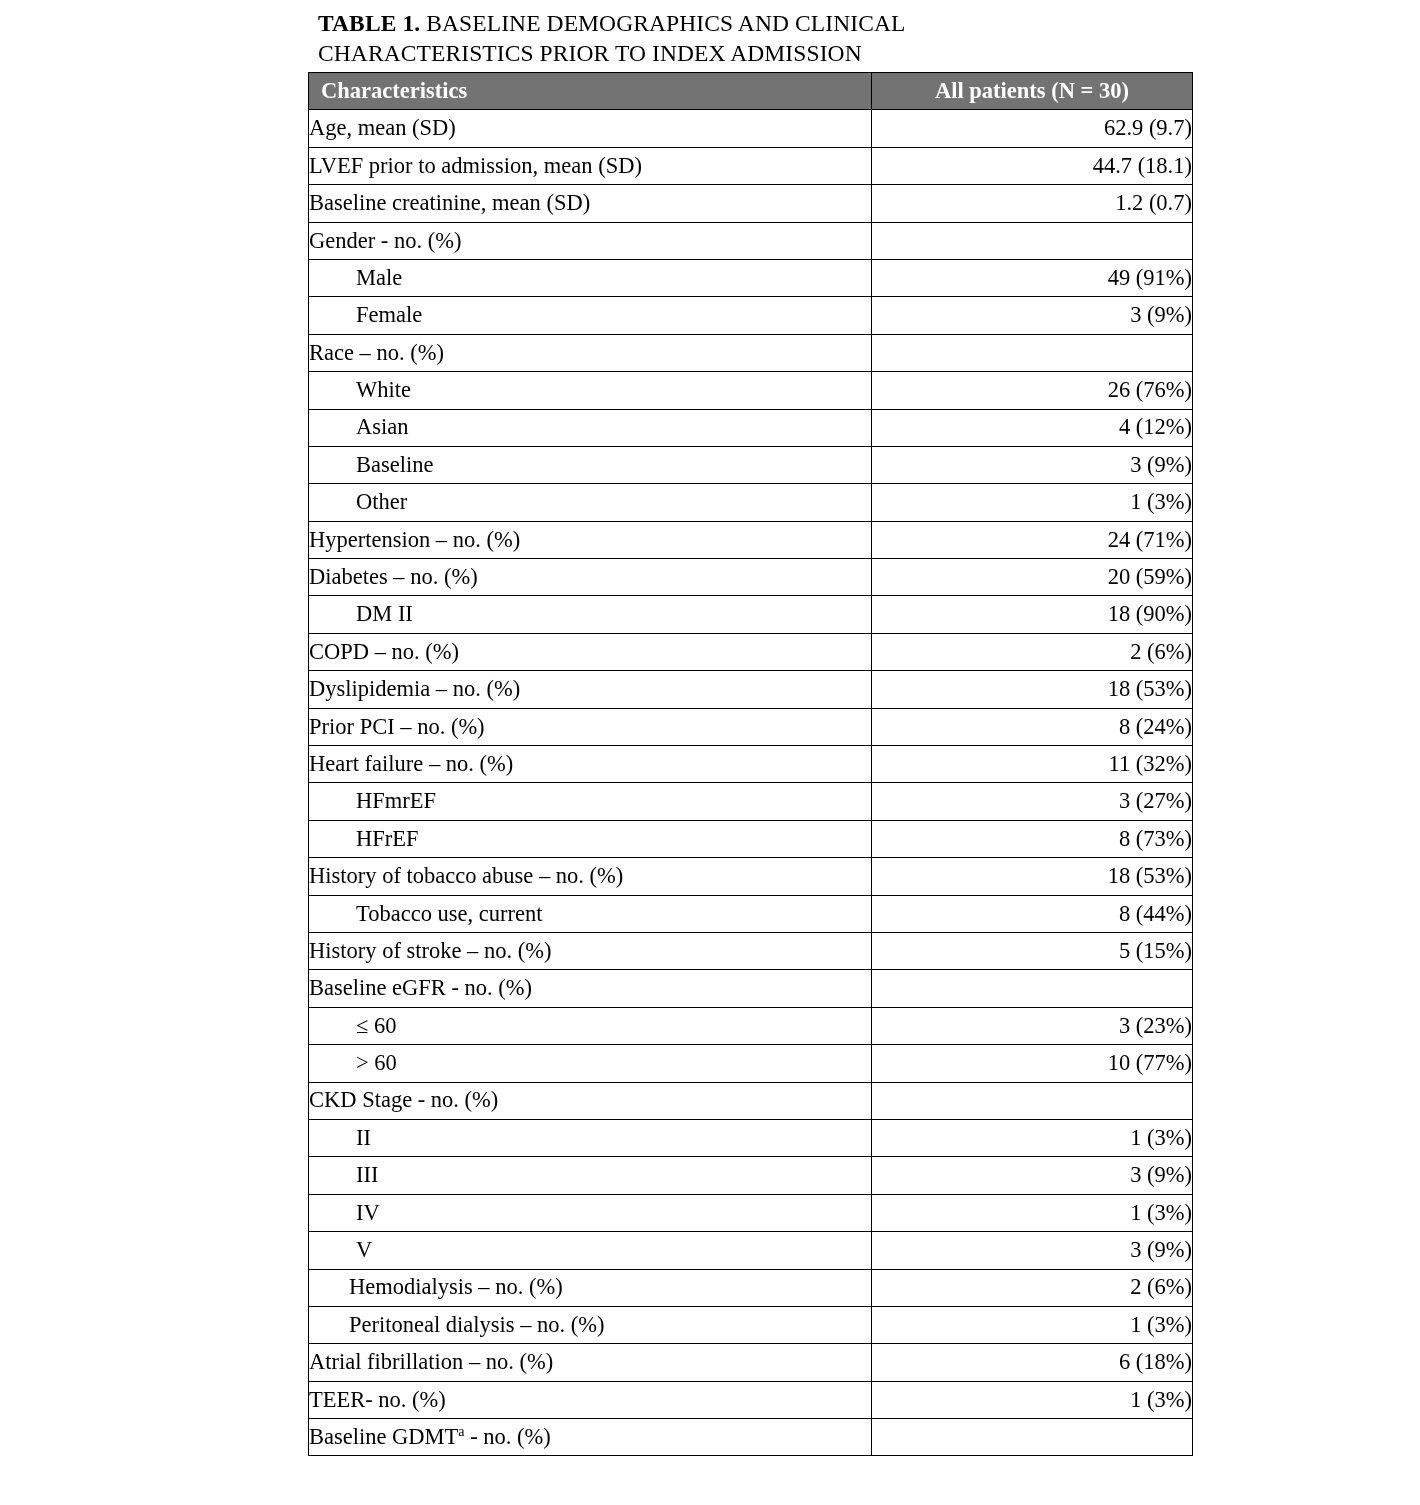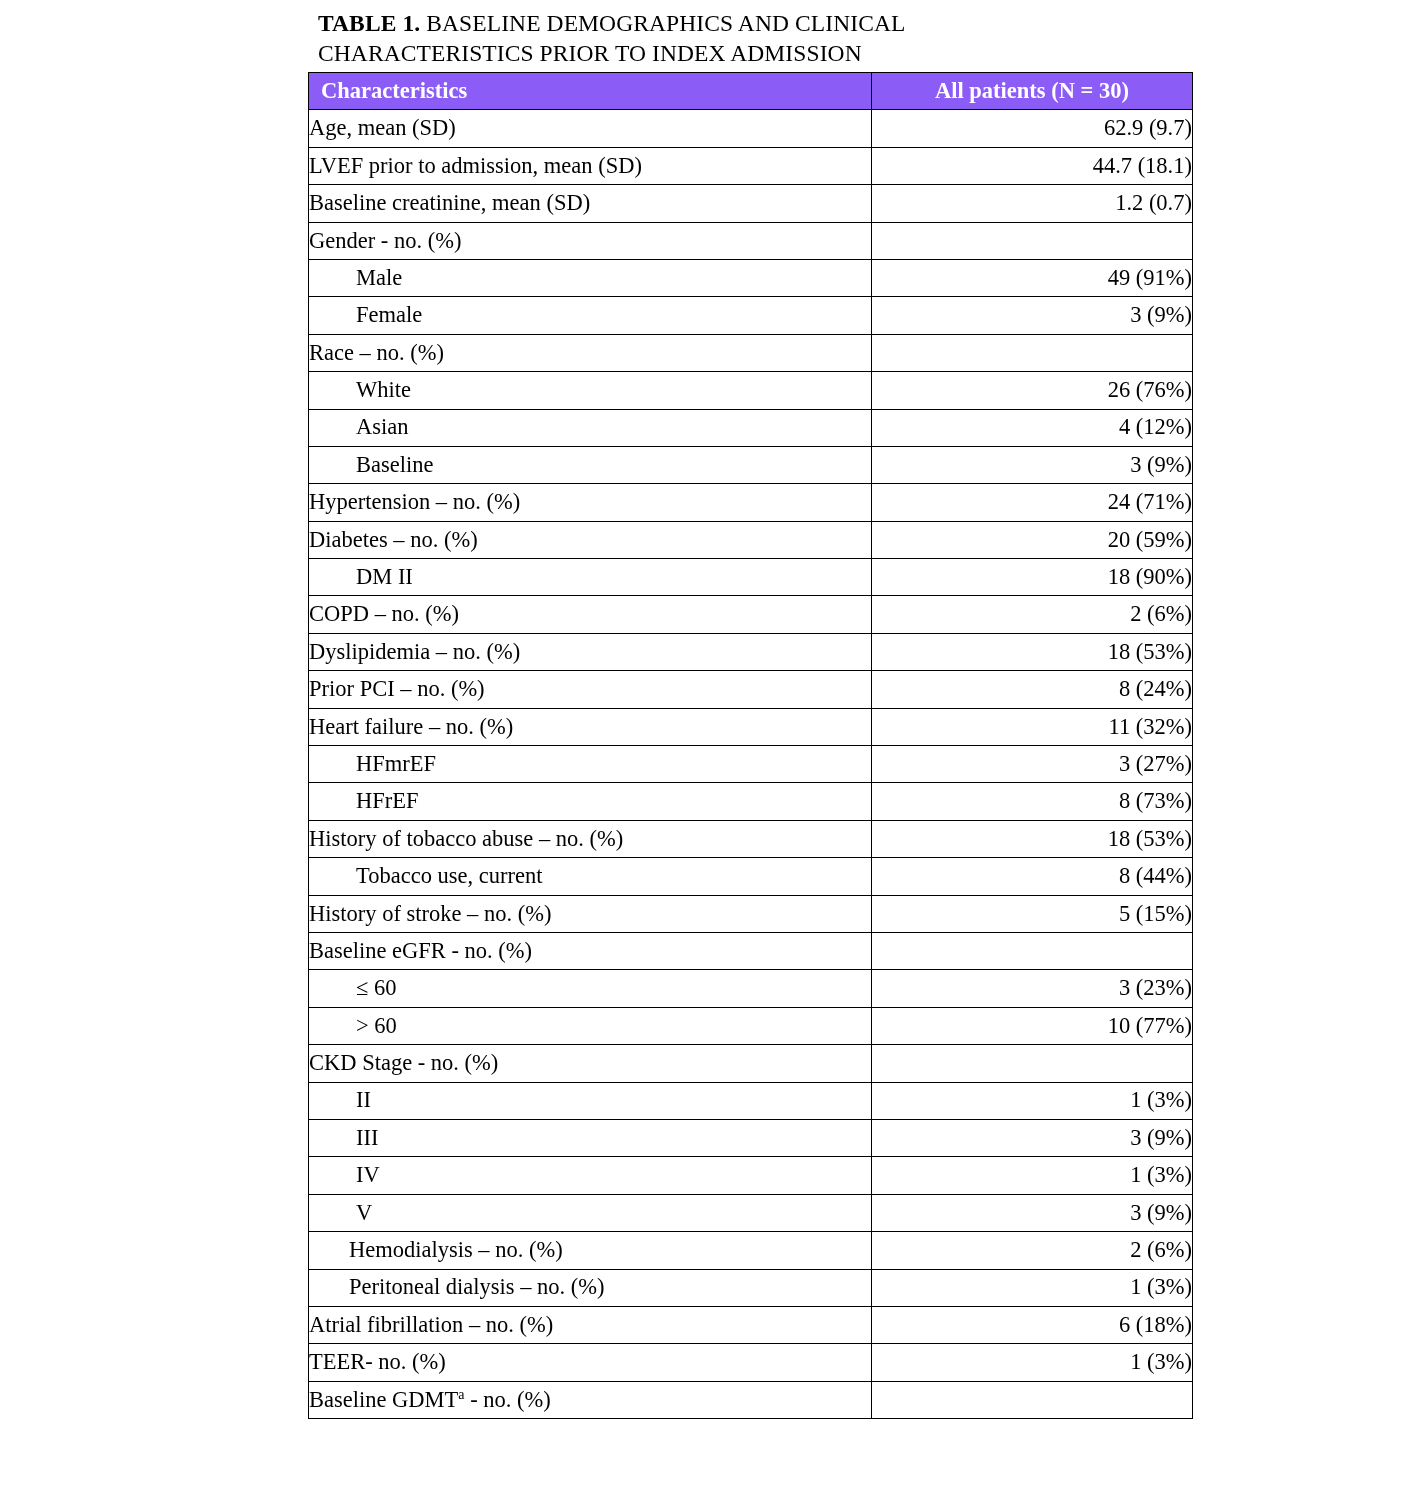--- a/index.html
+++ b/index.html
@@ -52,21 +52,21 @@
   table.demo-table td {
     border: 1.4px solid #000000;
     padding: 0;
     font-size: 22.5px;
     line-height: 1;
     height: 37.4px;
     vertical-align: middle;
     box-sizing: border-box;
   }
   thead th {
-    background: #8b5cf6;
+    background: #737373;
     color: #ffffff;
     font-weight: bold;
     height: 40px;
     border-color: #000000;
     font-size: 22.5px;
   }
   thead th.h-char {
     text-align: left;
     padding-left: 12px;
   }
@@ -146,20 +146,24 @@
           </tr>
           <tr>
             <td class="char lvl1">Asian</td>
             <td class="val">4 (12%)</td>
           </tr>
           <tr>
             <td class="char lvl1">Baseline</td>
             <td class="val">3 (9%)</td>
           </tr>
           <tr>
+            <td class="char lvl1">Other</td>
+            <td class="val">1 (3%)</td>
+          </tr>
+          <tr>
             <td class="char">Hypertension – no. (%)</td>
             <td class="val">24 (71%)</td>
           </tr>
           <tr>
             <td class="char">Diabetes – no. (%)</td>
             <td class="val">20 (59%)</td>
           </tr>
           <tr>
             <td class="char lvl1">DM II</td>
             <td class="val">18 (90%)</td>

